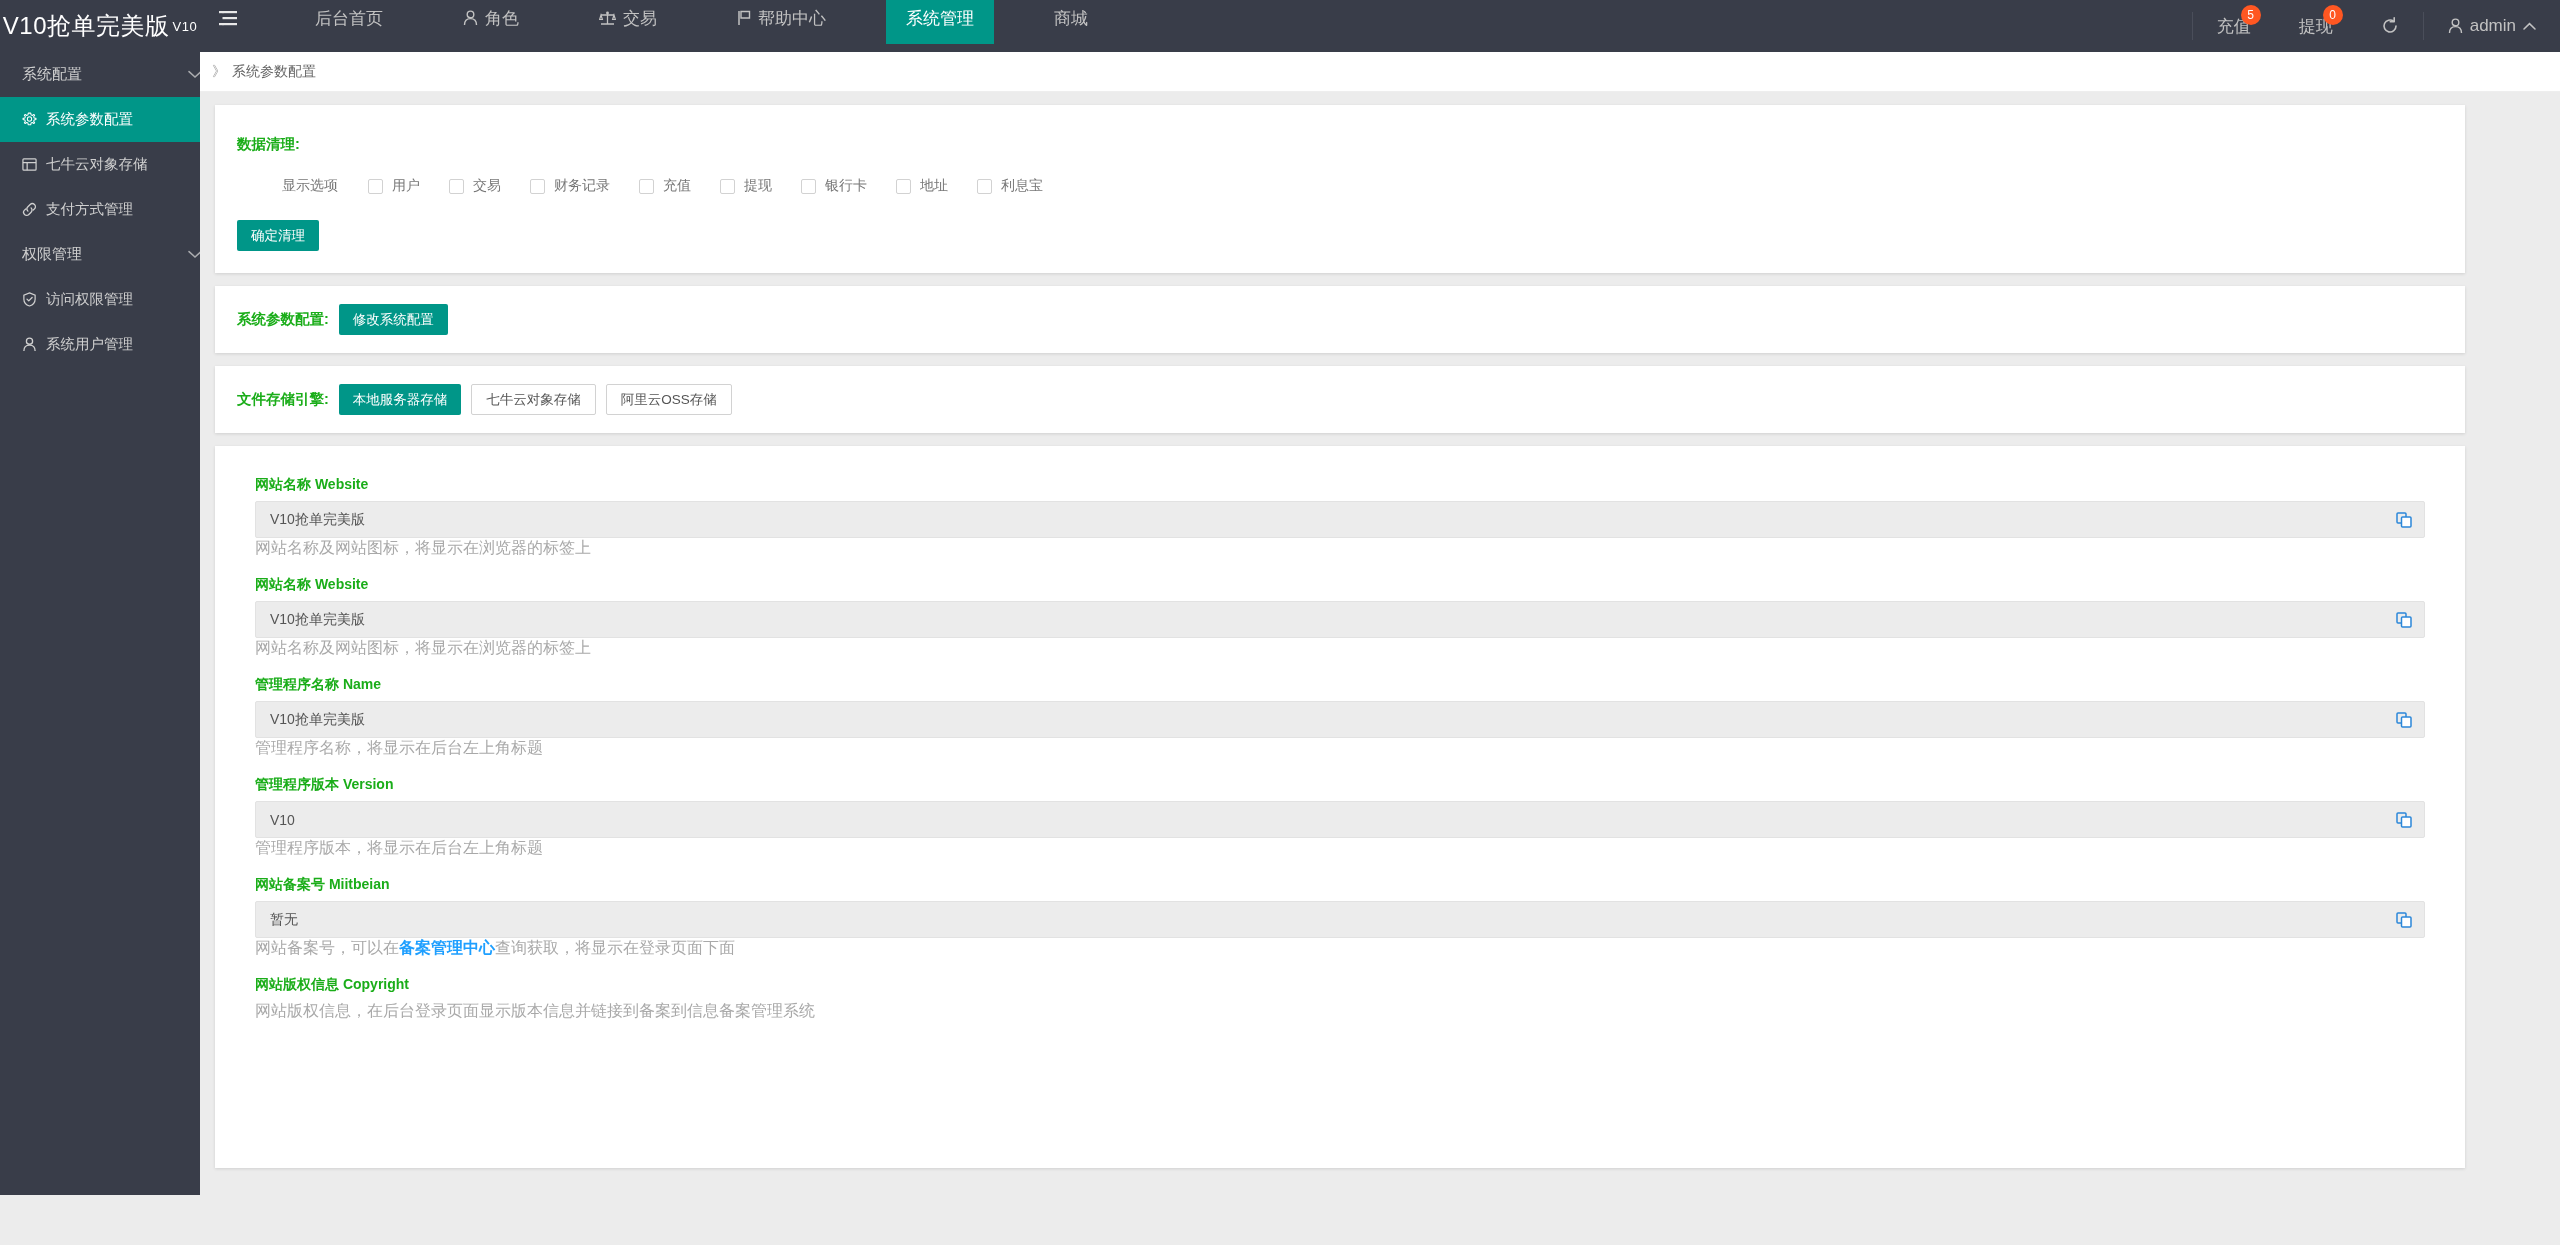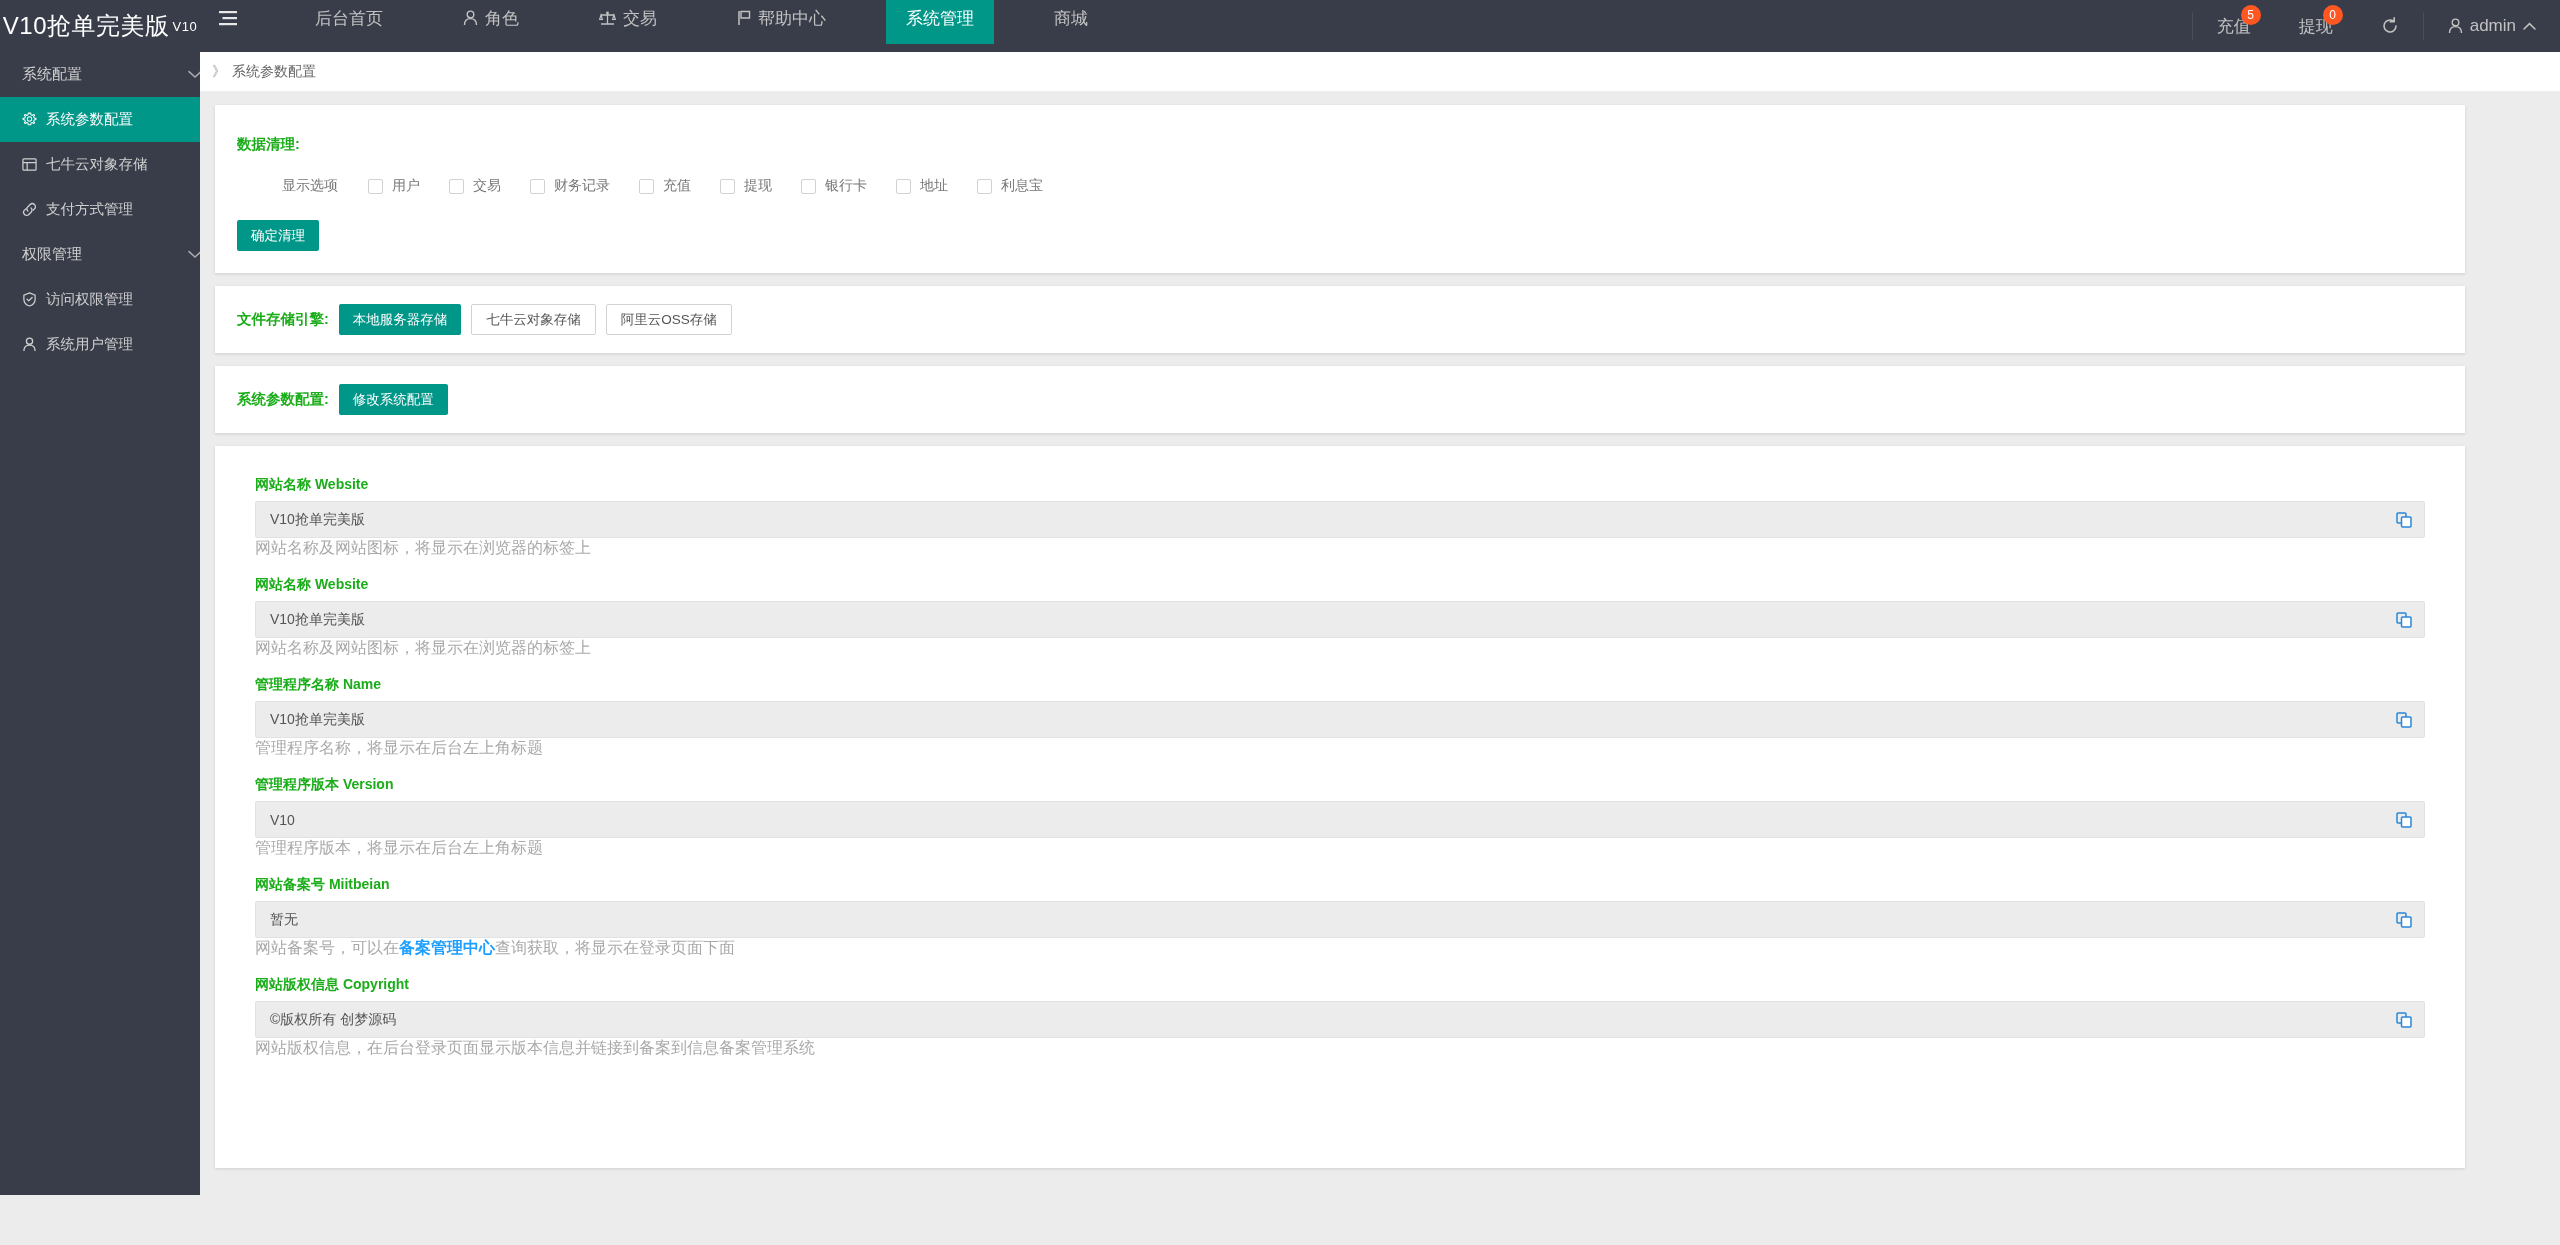--- a/index.html
+++ b/index.html
@@ -317,33 +317,33 @@
         <span class="cb-box"></span>
         <span class="cb-label">利息宝</span>
       </label>
     </div>
 
     <div class="btn-row">
       <button class="btn btn-teal">确定清理</button>
     </div>
   </div>
 
+  <div class="card card-2">
+    <div class="inline-row">
+      <span class="green-label">系统参数配置:</span>
+      <button class="btn btn-teal">修改系统配置</button>
+    </div>
+  </div>
+
   <div class="card card-3">
     <div class="inline-row">
       <span class="green-label">文件存储引擎:</span>
       <button class="btn btn-teal">本地服务器存储</button>
       <button class="btn btn-ghost">七牛云对象存储</button>
       <button class="btn btn-ghost">阿里云OSS存储</button>
-    </div>
-  </div>
-
-  <div class="card card-2">
-    <div class="inline-row">
-      <span class="green-label">系统参数配置:</span>
-      <button class="btn btn-teal">修改系统配置</button>
     </div>
   </div>
 
   <div class="card card-4">
     <div class="form-wrap">
 
       <div class="field">
         <span class="field-label">网站名称 Website</span>
         <div class="field-input-wrap">
           <input class="field-input" type="text" value="V10抢单完美版" style="">
@@ -418,29 +418,20 @@
             </svg>
           </span>
         </div>
         <div class="field-hint">
           <span>网站备案号，可以在</span><a href="#">备案管理中心</a><span>查询获取，将显示在登录页面下面</span>
         </div>
       </div>
 
       <div class="field">
         <span class="field-label">网站版权信息 Copyright</span>
-        <div class="field-input-wrap">
-          <input class="field-input" type="text" value="©版权所有 创梦源码" style="">
-          <span class="copy-icon">
-            <svg width="16" height="16" viewBox="0 0 16 16">
-              <rect x="1" y="1" width="9" height="10" rx="1" fill="none" stroke="#2b87d9" stroke-width="1.5"></rect>
-              <rect x="5.5" y="5" width="9.5" height="10" rx="1" fill="#ffffff" stroke="#2b87d9" stroke-width="1.5"></rect>
-            </svg>
-          </span>
-        </div>
         <div class="field-hint">
           <span>网站版权信息，在后台登录页面显示版本信息并链接到备案到信息备案管理系统</span>
         </div>
       </div>
 
     </div>
   </div>
 
 </div>
 

